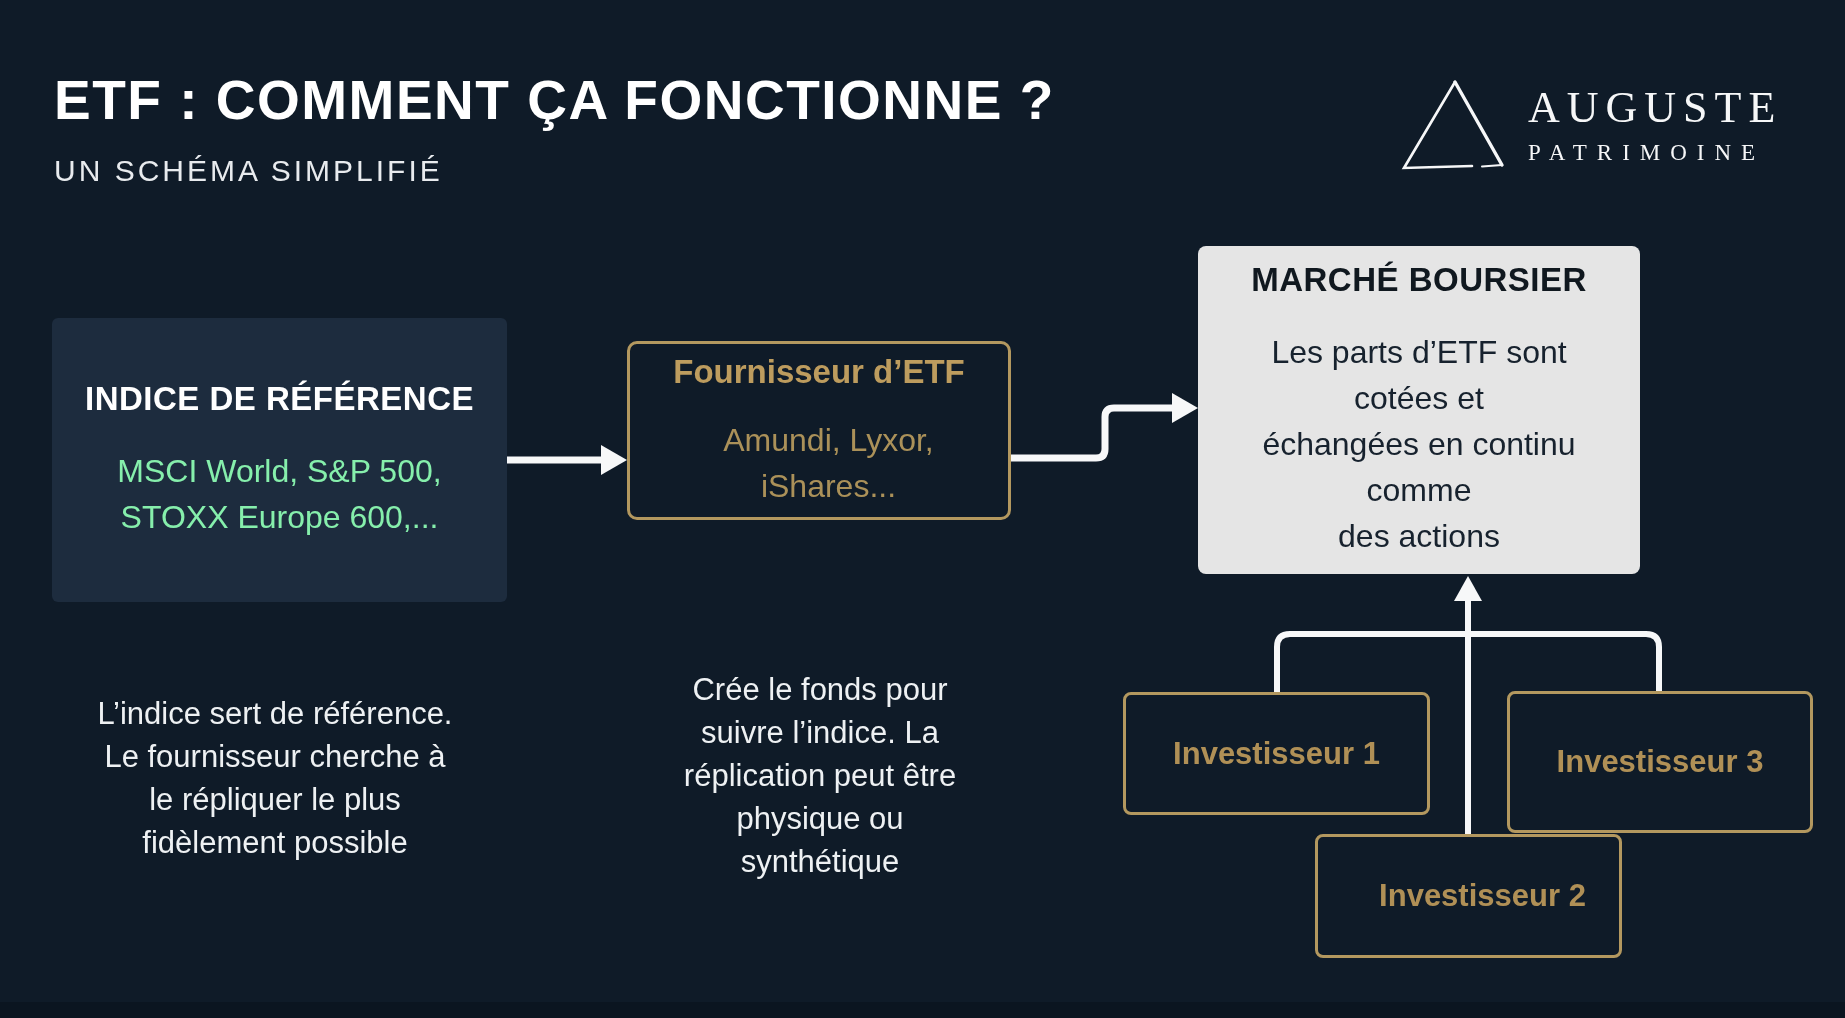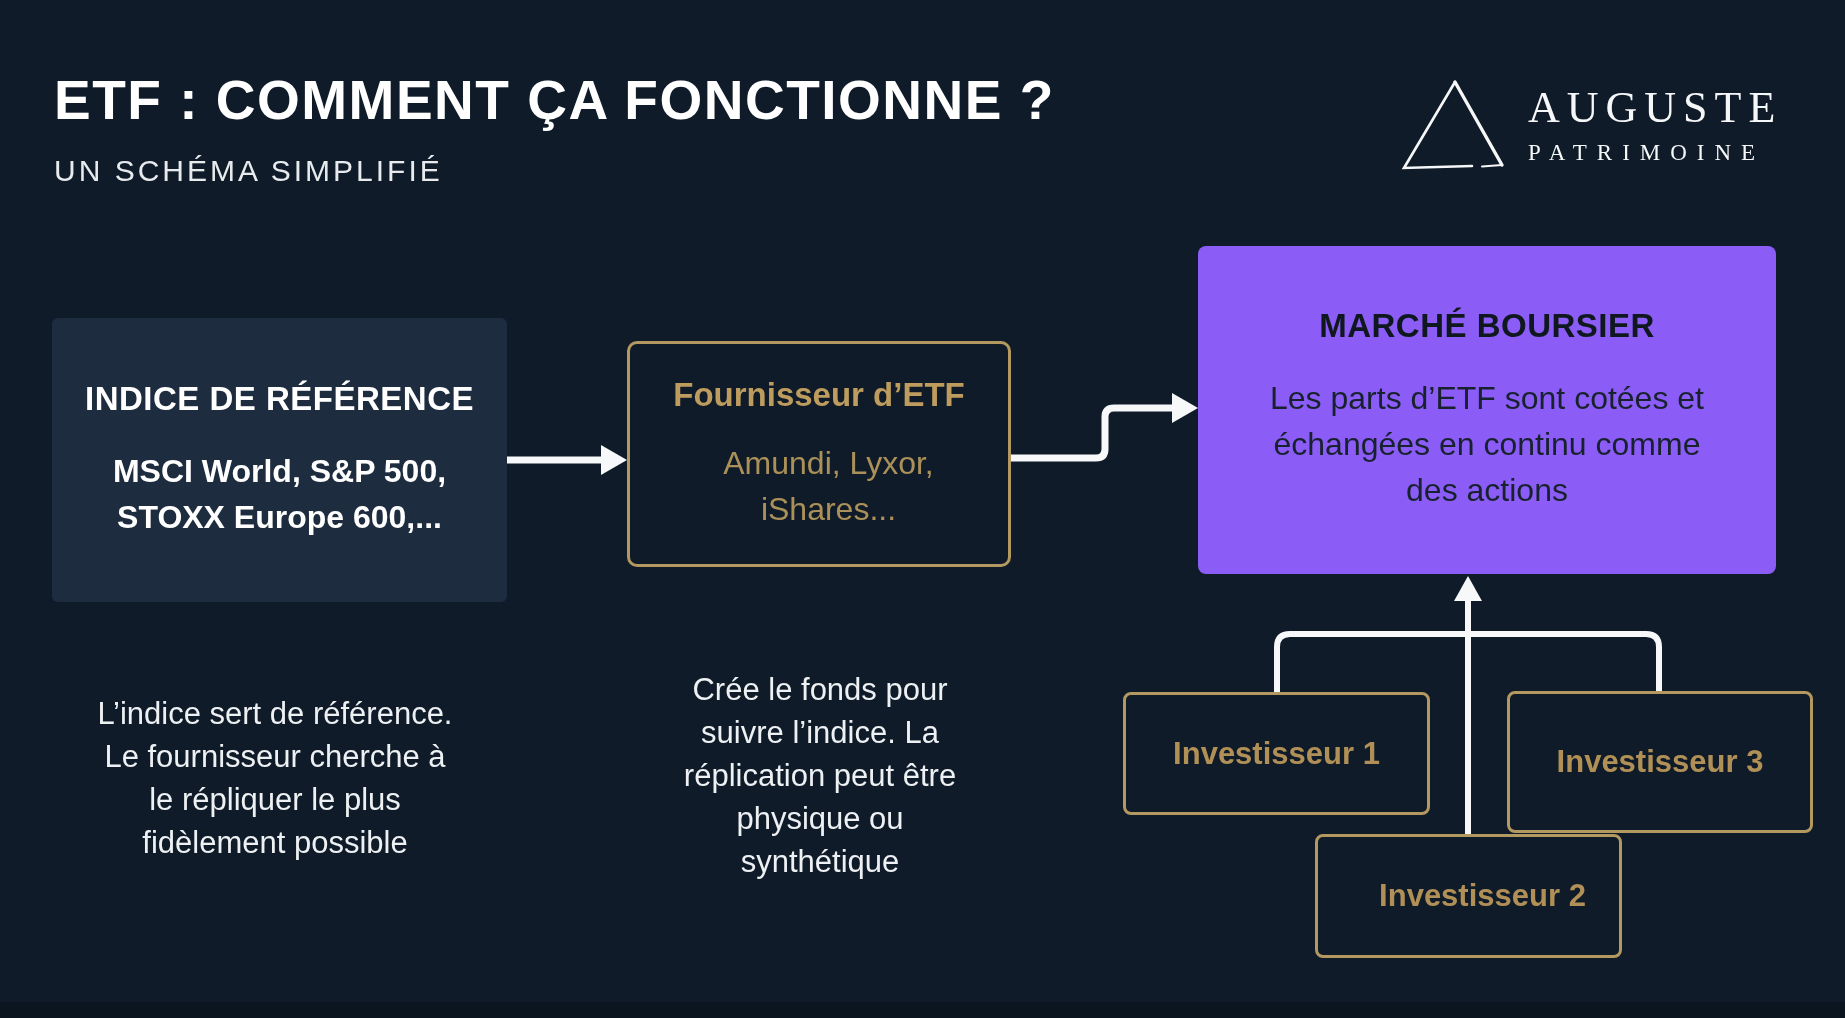--- a/index.html
+++ b/index.html
@@ -35,32 +35,32 @@
   }
 
   
   .box{position:absolute;display:flex;flex-direction:column;align-items:center;justify-content:center;text-align:center;box-sizing:border-box;}
 
   .index-box{
     left:52px;top:318px;width:455px;height:284px;
     background:#1d2c3e;border-radius:6px;gap:30px;
   }
   .index-box .box-title{color:#ffffff;font-size:33px;font-weight:700;letter-spacing:.5px;}
-  .index-box .box-body{color:#ffffff;font-size:32px;font-weight:700;line-height:46px;white-space:pre-line;}
+  .index-box .box-body{color:#86efac;font-size:32px;font-weight:400;line-height:46px;white-space:pre-line;}
 
   .provider-box{
-    left:627px;top:341px;width:384px;height:226px;
+    left:627px;top:341px;width:384px;height:179px;
     background:transparent;border:3px solid #b3985f;border-radius:10px;gap:26px;
   }
   .provider-box .box-title{color:#bd9c5e;font-size:33px;font-weight:700;}
   .provider-box .box-body{color:#ab9159;font-size:32px;font-weight:400;line-height:46px;white-space:pre-line;margin-left:19px;}
 
   .market-box{
-    left:1198px;top:246px;width:578px;height:328px;
-    background:#8b5cf6;border-radius:8px;gap:30px;padding:0 26px;
+    left:1198px;top:246px;width:442px;height:328px;
+    background:#e5e5e5;border-radius:8px;gap:30px;padding:0 26px;
   }
   .market-box .box-title{color:#10181f;font-size:33px;font-weight:700;letter-spacing:.5px;}
   .market-box .box-body{color:#17222e;font-size:32px;font-weight:400;line-height:46px;white-space:pre-line;}
 
   .investor-box{
     border:3px solid #b3985f;border-radius:8px;background:transparent;
   }
   .investor-box .box-title{color:#b09056;font-size:31px;font-weight:700;}
   .investor-1{left:1123px;top:692px;width:307px;height:123px;}
   .investor-2{left:1315px;top:834px;width:307px;height:124px;padding-left:28px;}

